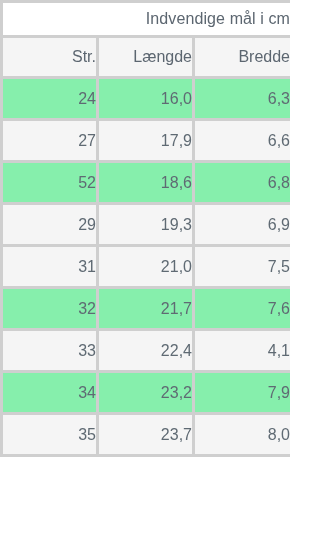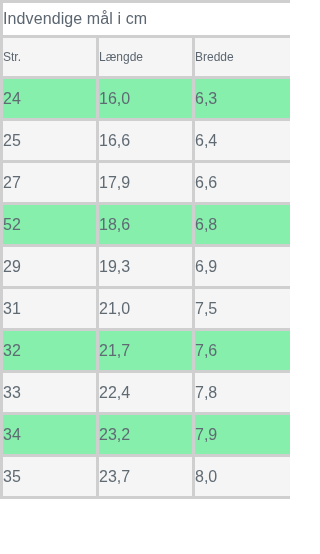--- a/index.html
+++ b/index.html
@@ -17,42 +17,42 @@
   .size-table {
     width: 290px;
     border-collapse: collapse;
     table-layout: fixed;
     background: #ffffff;
   }
 
   .size-table td,
   .size-table th {
     border: 3px solid #cfcfcf;
-    text-align: left;
+    text-align: right;
     vertical-align: middle;
     font-weight: normal;
     padding: 0;
   }
 
   
   .title-row td {
     height: 32px;
     background: #ffffff;
     color: #5c6670;
     font-size: 16px;
     letter-spacing: 0.1px;
     border-top-width: 3px;
   }
 
   
   .header-row th {
     height: 38px;
     background: #f5f5f5;
     color: #5c6670;
-    font-size: 12px;
+    font-size: 16px;
   }
 
   
   .data-row td {
     height: 39px;
     font-size: 16px;
     color: #5f6a73;
   }
   .data-row.odd td {
     background: #86efac;
@@ -84,25 +84,20 @@
       <th>Længde</th>
       <th>Bredde</th>
     </tr>
 
     <tr class="data-row odd">
       <td>24</td>
       <td>16,0</td>
       <td>6,3</td>
     </tr>
     <tr class="data-row even">
-      <td>25</td>
-      <td>16,6</td>
-      <td>6,4</td>
-    </tr>
-    <tr class="data-row even">
       <td>27</td>
       <td>17,9</td>
       <td>6,6</td>
     </tr>
     <tr class="data-row odd">
       <td>52</td>
       <td>18,6</td>
       <td>6,8</td>
     </tr>
     <tr class="data-row even">
@@ -116,21 +111,21 @@
       <td>7,5</td>
     </tr>
     <tr class="data-row odd">
       <td>32</td>
       <td>21,7</td>
       <td>7,6</td>
     </tr>
     <tr class="data-row even">
       <td>33</td>
       <td>22,4</td>
-      <td>7,8</td>
+      <td>4,1</td>
     </tr>
     <tr class="data-row odd">
       <td>34</td>
       <td>23,2</td>
       <td>7,9</td>
     </tr>
     <tr class="data-row even">
       <td>35</td>
       <td>23,7</td>
       <td>8,0</td>

